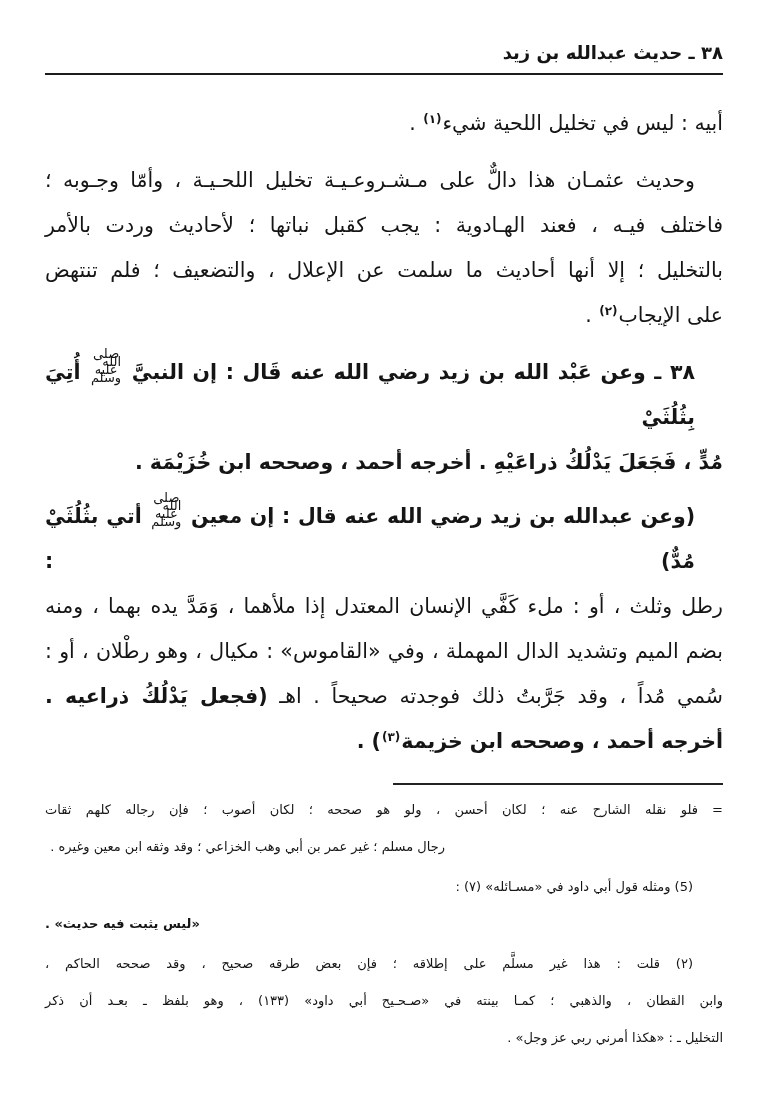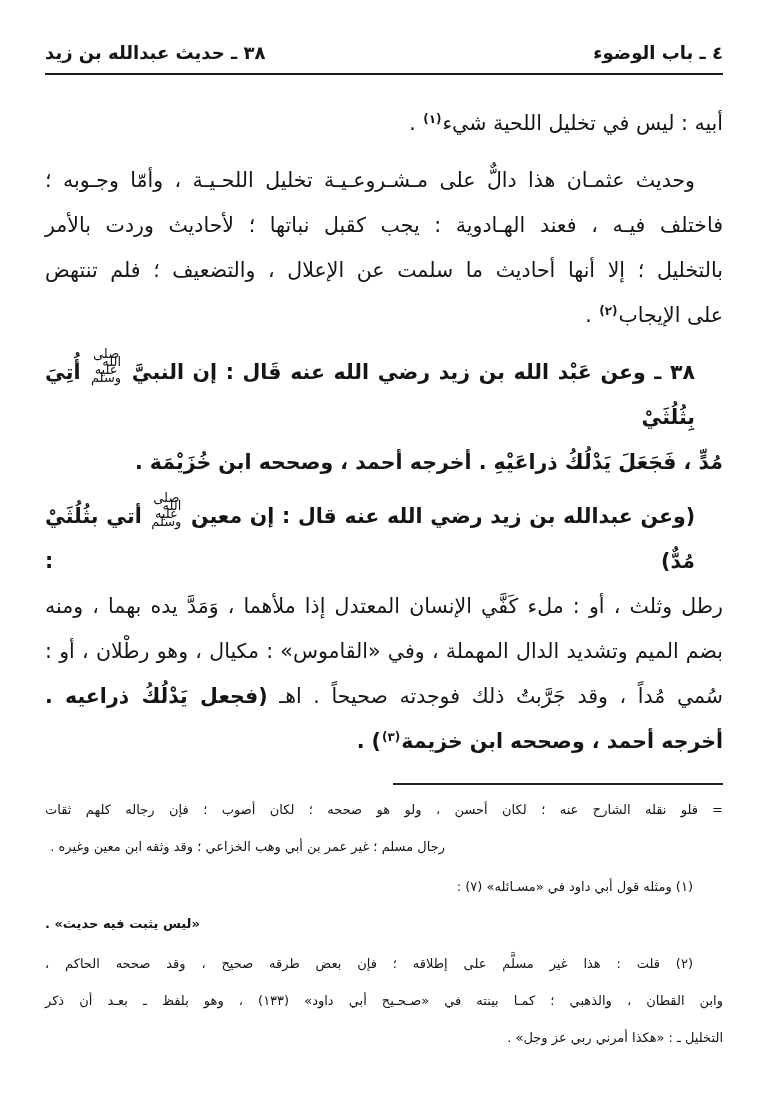--- a/index.html
+++ b/index.html
@@ -41,21 +41,20 @@
   .cont2{margin-right:278px;text-align:right;}
   .quote1{margin-right:72px;text-align:left;}
   .fgap{margin-top:3px;}
 </style>
 </head>
 <body>
 
 <div class="page">
 
   <header class="hdr">
-    <div>٤ ـ باب الوضوء</div>
     <div>٣٨ ـ حديث عبدالله بن زيد</div>
   </header>
   <div class="hdr-rule"></div>
 
   <main class="content">
 
     <div class="line end">
       <span>أبيه : ليس في تخليل اللحية شيء</span><span class="fnref">(١)</span><span> .</span>
     </div>
 
@@ -87,21 +86,21 @@
 
   <div class="fn-sep"></div>
 
   <section class="footnotes">
 
     <div class="fn-line j">
       <span class="eqm">=</span><span>فلو نقله الشارح عنه ؛ لكان أحسن ، ولو هو صححه ؛ لكان أصوب ؛ فإن رجاله كلهم ثقات</span>
     </div>
     <div class="fn-line cont2">رجال مسلم ؛ غير عمر بن أبي وهب الخزاعي ؛ وقد وثقه ابن معين وغيره .</div>
 
-    <div class="fn-line end fn-ind fgap">(١) ومثله قول أبي داود في «مسـائله» (٧) :</div>
+    <div class="fn-line end fn-ind fgap">(5) ومثله قول أبي داود في «مسـائله» (٧) :</div>
     <div class="fn-line quote1 b">«ليس يثبت فيه حديث» .</div>
 
     <div class="fn-line j fn-ind fgap">(٢) قلت : هذا غير مسلَّم على إطلاقه ؛ فإن بعض طرقه صحيح ، وقد صححه الحاكم ،</div>
     <div class="fn-line j">وابن القطان ، والذهبي ؛ كمـا بينته في «صـحـيح أبي داود» (١٣٣) ، وهو بلفظ ـ بعـد أن ذكر</div>
     <div class="fn-line end">التخليل ـ : «هكذا أمرني ربي عز وجل» .</div>
 
   </section>
 
 </div>
 

